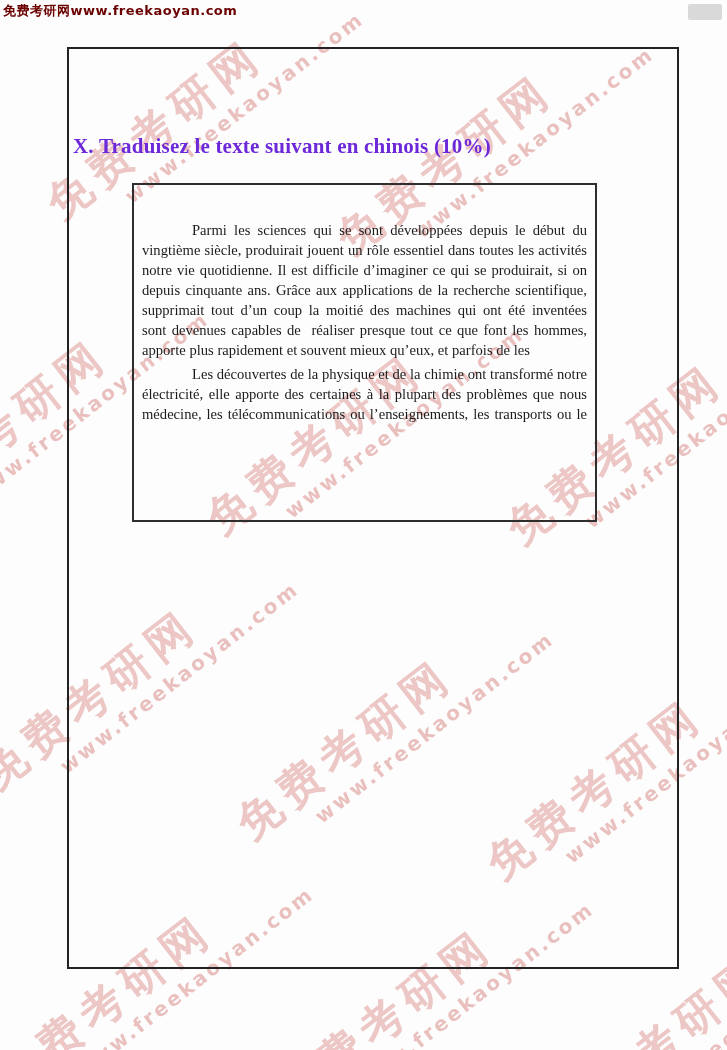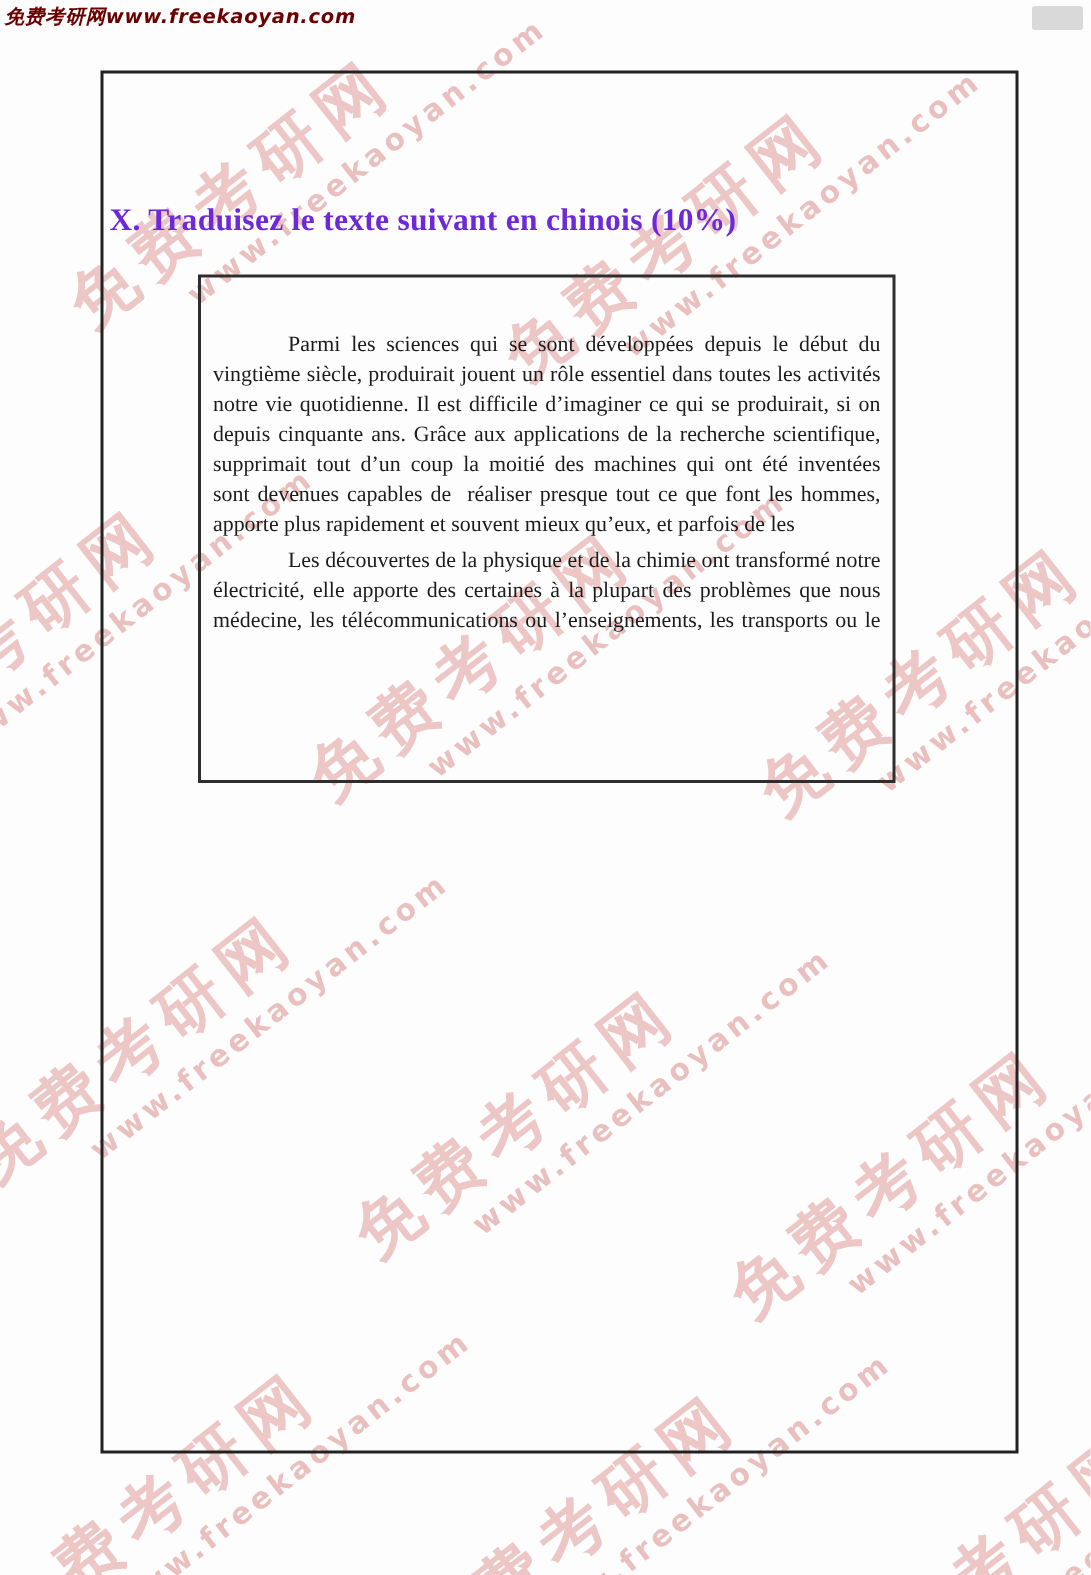--- a/index.html
+++ b/index.html
@@ -27,21 +27,21 @@
     font-weight:bold;font-size:20px;letter-spacing:3px;
     color:rgba(201,93,88,0.38);
     white-space:nowrap;margin:6px 0 0 66px;line-height:1;
   }
   
   #content{position:absolute;inset:0;z-index:1;}
   .site-header{
     position:absolute;left:3px;top:2px;
     font-family:"DejaVu Sans",sans-serif;
     font-weight:bold;font-size:13px;color:#6b0000;
-    letter-spacing:0.5px;white-space:nowrap;font-style:italic;
+    letter-spacing:0.5px;white-space:nowrap;
   }
   .scan-artifact{
     position:absolute;left:688px;top:4px;width:34px;height:16px;
     background:#d9d9d9;border-radius:2px;
   }
   .page-frame{
     position:absolute;left:67px;top:47px;width:612px;height:922px;
     border:2px solid #222;box-sizing:border-box;
   }
   .exam-heading{

